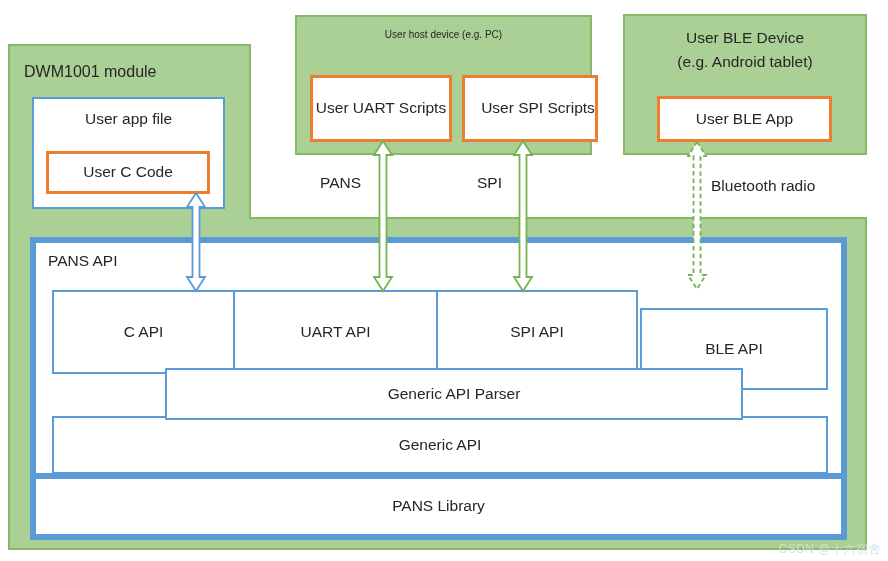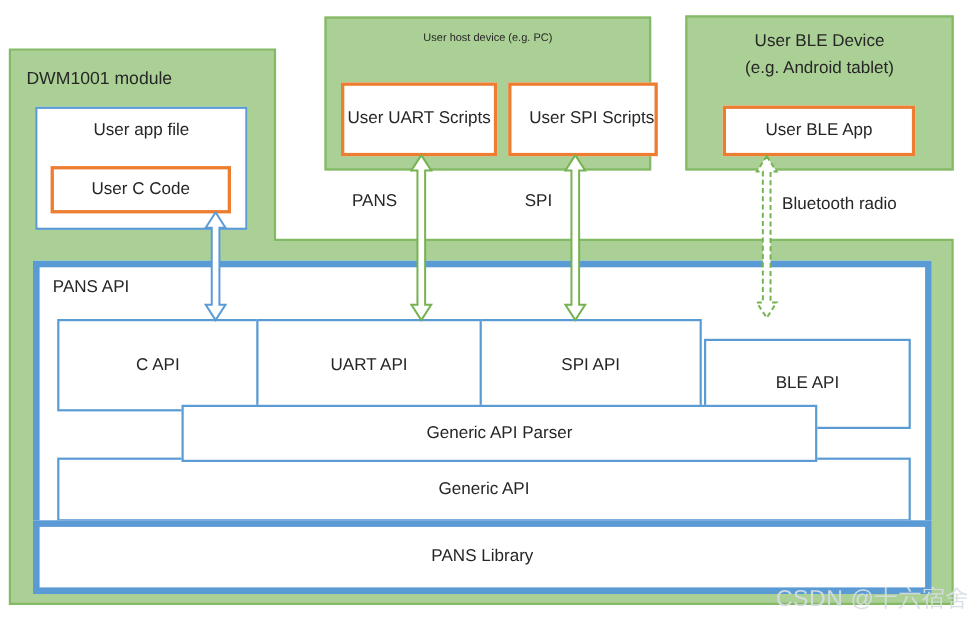--- a/index.html
+++ b/index.html
@@ -20,21 +20,21 @@
   .bg-svg{position:absolute;left:0;top:0;z-index:0;}
   .green-box{background:var(--green_fill);border:2px solid var(--green_border);z-index:1;}
   .label{position:absolute;box-sizing:border-box;font-size:15.5px;white-space:nowrap;z-index:4;}
   .white-box{background:#fff;z-index:2;display:flex;align-items:center;justify-content:center;
     text-align:center;font-size:15.5px;line-height:1.45;}
   .blue-thin{border:2px solid var(--blue);}
   .orange-b{border:3px solid var(--orange);}
   .pans{border:6px solid var(--blue);background:#fff;z-index:1;}
   .parser{z-index:3;}
   .arrows{position:absolute;left:0;top:0;z-index:10;pointer-events:none;}
-  .watermark{position:absolute;right:7px;bottom:3px;z-index:11;font-size:21px;
+  .watermark{position:absolute;right:7px;bottom:3px;z-index:11;font-size:12px;
     color:var(--watermark);opacity:.92;letter-spacing:.5px;}
   .center-text{text-align:center;}
 </style>
 </head>
 <body>
 
 <div class="canvas">
 
   <svg class="bg-svg" width="888" height="561">
     <polygon points="9,45 250,45 250,218 866,218 866,549 9,549" style="fill:var(--green_fill);stroke:var(--green_border);stroke-width:2"></polygon>

